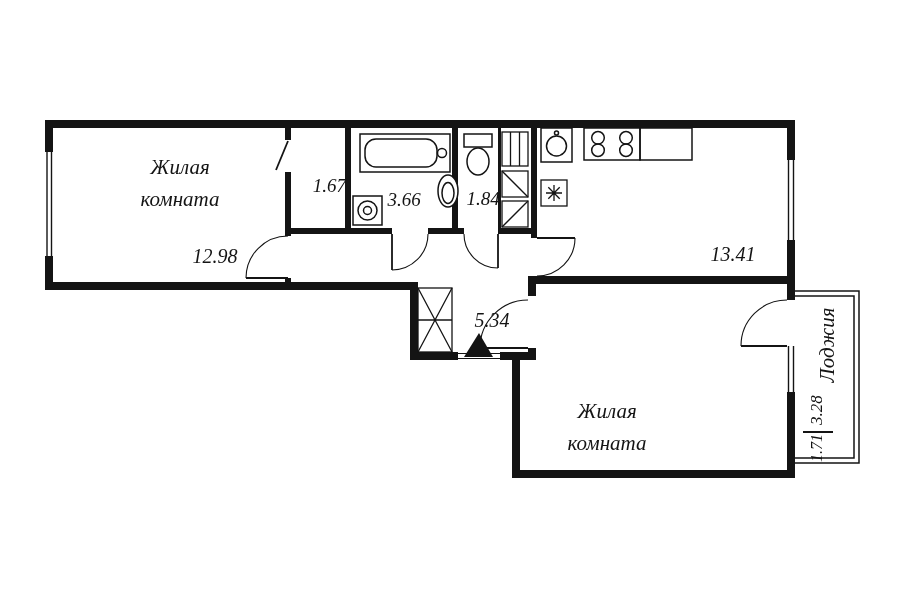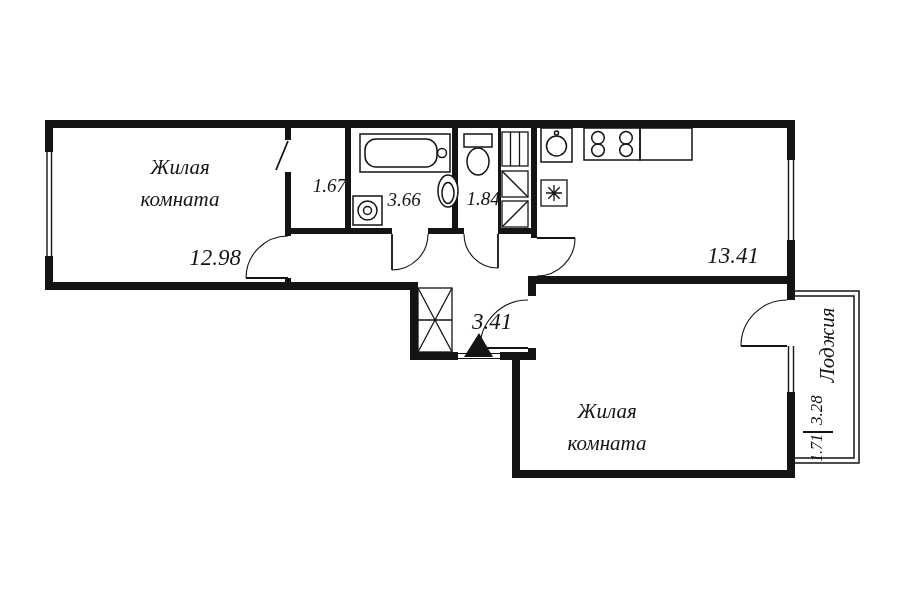--- a/index.html
+++ b/index.html
@@ -7,21 +7,21 @@
   .stage svg{position:absolute;left:0;top:0;}
   .label{
     position:absolute;
     font-family:"Liberation Serif","DejaVu Serif",serif;
     font-style:italic;
     color:#141414;
     text-align:center;
     white-space:normal;
     line-height:1.5;
   }
-  .num{font-size:23px;}
+  .num{font-size:20px;}
   .num-sm{font-size:19px;}
   .room-name{font-size:21px;}
   .rot{transform:rotate(-90deg);white-space:nowrap;line-height:1;}
   .frac-line{position:absolute;background:#141414;}
 </style>
 </head>
 <body>
 
 <div class="stage">
 
@@ -151,21 +151,21 @@
 
   <div class="label num-sm" style="left:288px;top:172px;width:58px;text-align:right;">1.67</div>
 
   <div class="label num-sm" style="left:374px;top:186px;width:60px;">3.66</div>
 
   <div class="label num-sm" style="left:453px;top:185px;width:60px;">1.84</div>
 
 
   <div class="label num" style="left:695px;top:239px;width:76px;font-style:italic;">13.41</div>
 
-  <div class="label num" style="left:462px;top:305px;width:60px;">3.41</div>
+  <div class="label num" style="left:462px;top:305px;width:60px;">5.34</div>
 
   <div class="label room-name" style="left:552px;top:396px;width:110px;">Жилая комната</div>
 
 
   <div class="label room-name rot" style="left:775px;top:332px;width:110px;height:26px;">Лоджия</div>
 
   <div class="label rot" style="left:799px;top:400px;width:38px;height:20px;font-size:17px;">3.28</div>
 
   <div class="frac-line" style="left:803px;top:431px;width:30px;height:2px;"></div>
 

